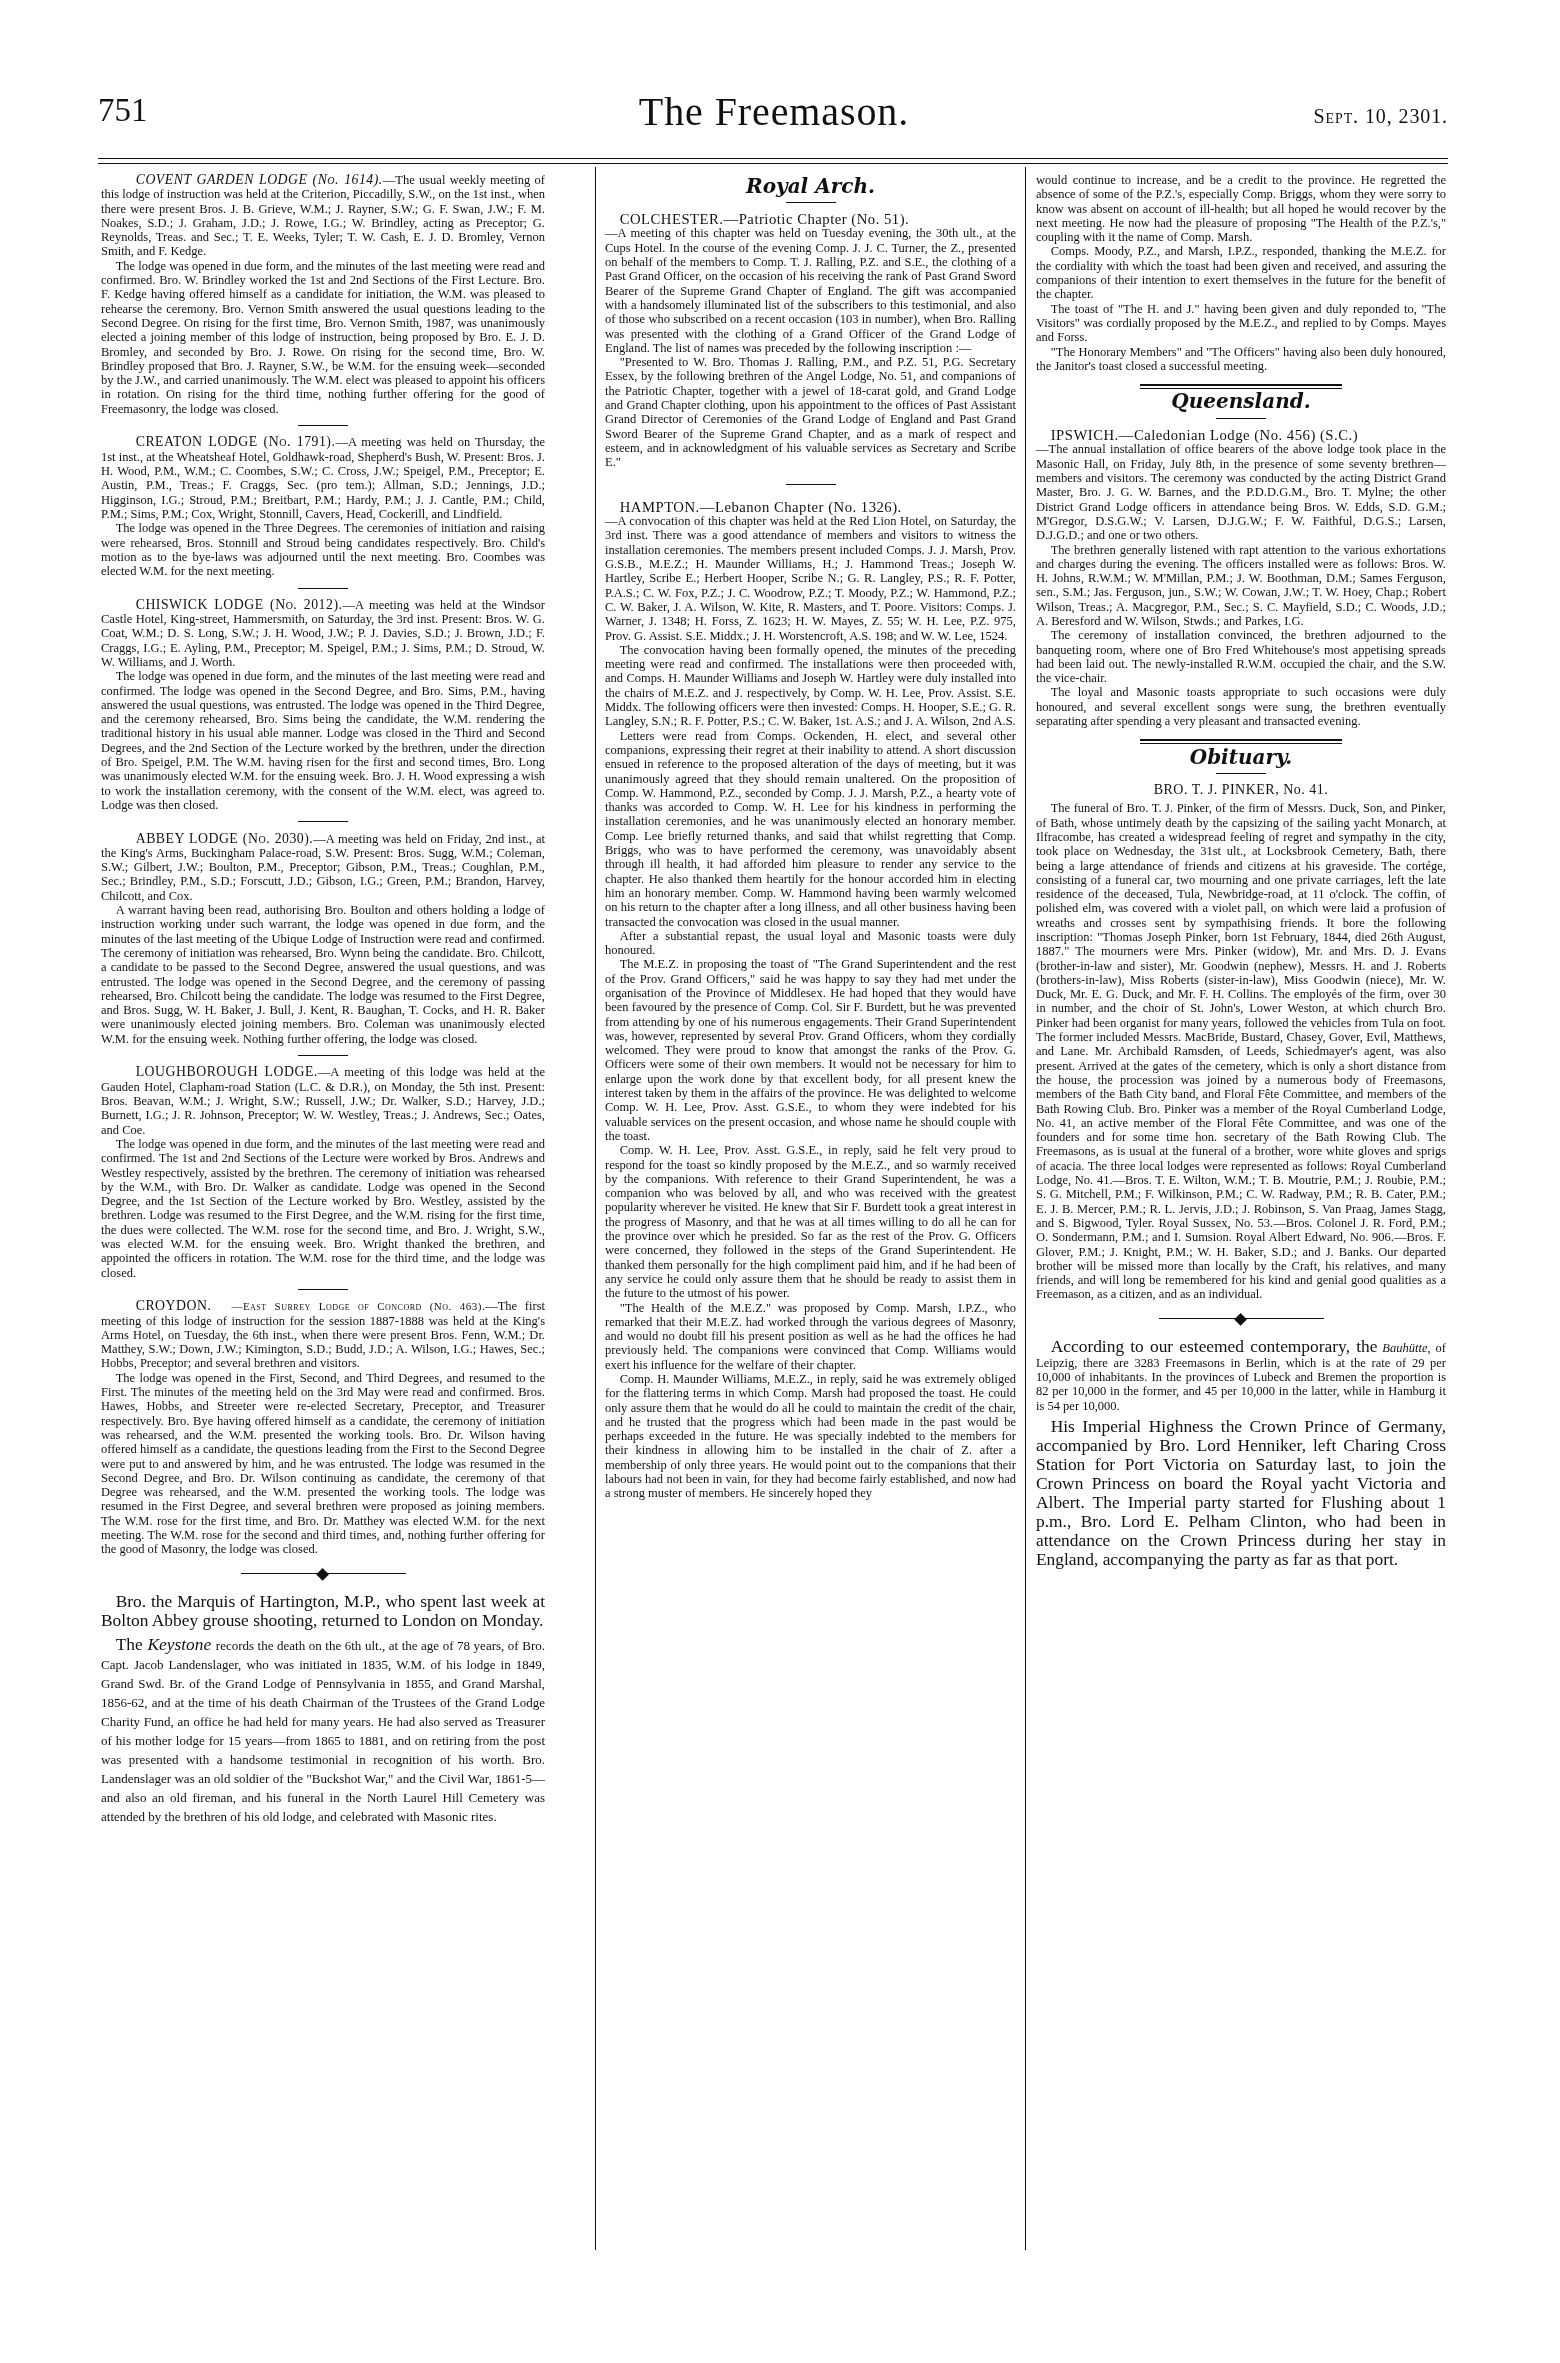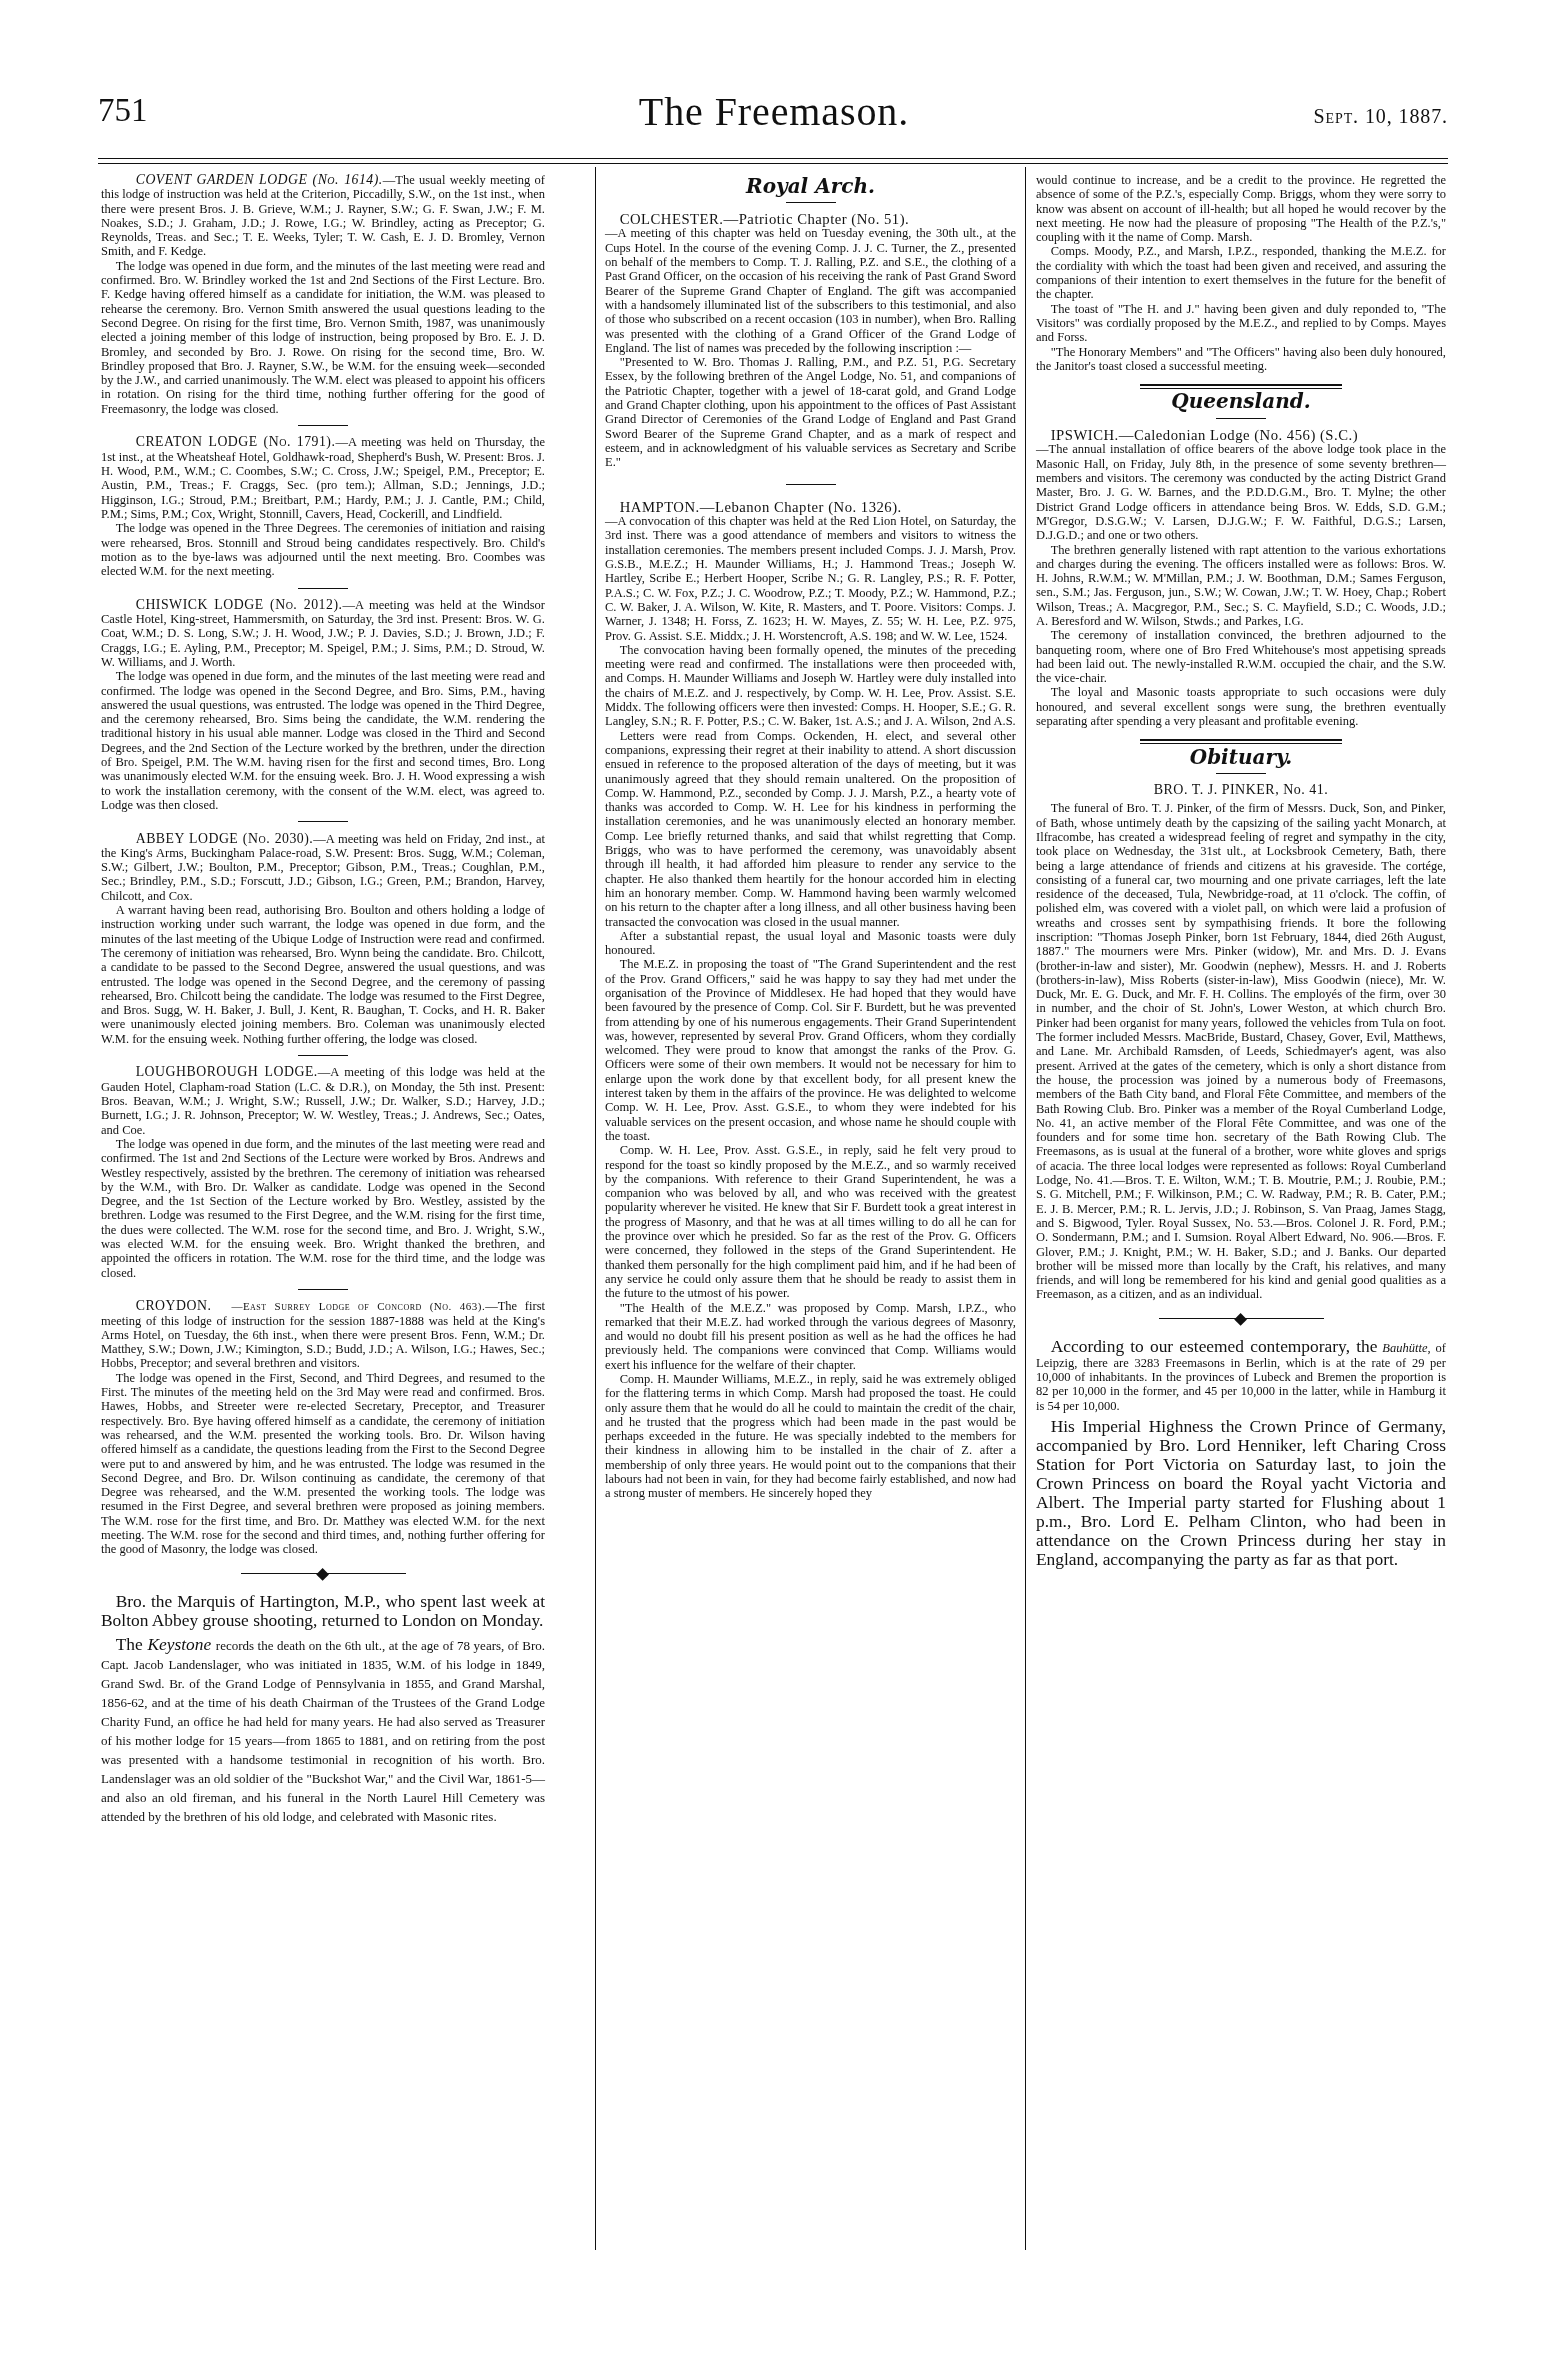--- a/index.html
+++ b/index.html
@@ -33,21 +33,21 @@
   i{font-style:italic;}
 </style>
 </head>
 <body>
 
 <div class="page">
 
   <div class="hdr">
     <span class="pagenum">751</span>
     <div class="title">The Freemason.</div>
-    <span class="date">Sept. 10, 1887.</span>
+    <span class="date">Sept. 10, 2301.</span>
   </div>
   <div class="rule"></div>
   <div class="rule2"></div>
 
   <div class="vline v1"></div>
   <div class="vline v2"></div>
 
   <div class="col c1">
     <div class="item">
       <p><i class="lead">COVENT GARDEN LODGE (No. 1614).</i><span>—The usual weekly meeting of this lodge of instruction was held at the Criterion, Piccadilly, S.W., on the 1st inst., when there were present Bros. J. B. Grieve, W.M.; J. Rayner, S.W.; G. F. Swan, J.W.; F. M. Noakes, S.D.; J. Graham, J.D.; J. Rowe, I.G.; W. Brindley, acting as Preceptor; G. Reynolds, Treas. and Sec.; T. E. Weeks, Tyler; T. W. Cash, E. J. D. Bromley, Vernon Smith, and F. Kedge.</span></p>
@@ -113,21 +113,21 @@
       <p>"The Honorary Members" and "The Officers" having also been duly honoured, the Janitor's toast closed a successful meeting.</p>
     </div>
     <div class="sepdouble"></div>
     <div class="section-head">Queensland.</div>
     <div class="sep"></div>
     <div class="item">
       <p class="lead-b">IPSWICH.—Caledonian Lodge (No. 456) (S.C.)</p>
       <p style="text-indent:0">—The annual installation of office bearers of the above lodge took place in the Masonic Hall, on Friday, July 8th, in the presence of some seventy brethren—members and visitors. The ceremony was conducted by the acting District Grand Master, Bro. J. G. W. Barnes, and the P.D.D.G.M., Bro. T. Mylne; the other District Grand Lodge officers in attendance being Bros. W. Edds, S.D. G.M.; M'Gregor, D.S.G.W.; V. Larsen, D.J.G.W.; F. W. Faithful, D.G.S.; Larsen, D.J.G.D.; and one or two others.</p>
       <p>The brethren generally listened with rapt attention to the various exhortations and charges during the evening. The officers installed were as follows: Bros. W. H. Johns, R.W.M.; W. M'Millan, P.M.; J. W. Boothman, D.M.; Sames Ferguson, sen., S.M.; Jas. Ferguson, jun., S.W.; W. Cowan, J.W.; T. W. Hoey, Chap.; Robert Wilson, Treas.; A. Macgregor, P.M., Sec.; S. C. Mayfield, S.D.; C. Woods, J.D.; A. Beresford and W. Wilson, Stwds.; and Parkes, I.G.</p>
       <p>The ceremony of installation convinced, the brethren adjourned to the banqueting room, where one of Bro Fred Whitehouse's most appetising spreads had been laid out. The newly-installed R.W.M. occupied the chair, and the S.W. the vice-chair.</p>
-      <p>The loyal and Masonic toasts appropriate to such occasions were duly honoured, and several excellent songs were sung, the brethren eventually separating after spending a very pleasant and profitable evening.</p>
+      <p>The loyal and Masonic toasts appropriate to such occasions were duly honoured, and several excellent songs were sung, the brethren eventually separating after spending a very pleasant and transacted evening.</p>
     </div>
     <div class="sepdouble"></div>
     <div class="section-head">Obituary.</div>
     <div class="sep"></div>
     <div class="obit-name">BRO. T. J. PINKER, No. 41.</div>
     <p>The funeral of Bro. T. J. Pinker, of the firm of Messrs. Duck, Son, and Pinker, of Bath, whose untimely death by the capsizing of the sailing yacht Monarch, at Ilfracombe, has created a widespread feeling of regret and sympathy in the city, took place on Wednesday, the 31st ult., at Locksbrook Cemetery, Bath, there being a large attendance of friends and citizens at his graveside. The cortége, consisting of a funeral car, two mourning and one private carriages, left the late residence of the deceased, Tula, Newbridge-road, at 11 o'clock. The coffin, of polished elm, was covered with a violet pall, on which were laid a profusion of wreaths and crosses sent by sympathising friends. It bore the following inscription: "Thomas Joseph Pinker, born 1st February, 1844, died 26th August, 1887." The mourners were Mrs. Pinker (widow), Mr. and Mrs. D. J. Evans (brother-in-law and sister), Mr. Goodwin (nephew), Messrs. H. and J. Roberts (brothers-in-law), Miss Roberts (sister-in-law), Miss Goodwin (niece), Mr. W. Duck, Mr. E. G. Duck, and Mr. F. H. Collins. The employés of the firm, over 30 in number, and the choir of St. John's, Lower Weston, at which church Bro. Pinker had been organist for many years, followed the vehicles from Tula on foot. The former included Messrs. MacBride, Bustard, Chasey, Gover, Evil, Matthews, and Lane. Mr. Archibald Ramsden, of Leeds, Schiedmayer's agent, was also present. Arrived at the gates of the cemetery, which is only a short distance from the house, the procession was joined by a numerous body of Freemasons, members of the Bath City band, and Floral Fête Committee, and members of the Bath Rowing Club. Bro. Pinker was a member of the Royal Cumberland Lodge, No. 41, an active member of the Floral Fête Committee, and was one of the founders and for some time hon. secretary of the Bath Rowing Club. The Freemasons, as is usual at the funeral of a brother, wore white gloves and sprigs of acacia. The three local lodges were represented as follows: Royal Cumberland Lodge, No. 41.—Bros. T. E. Wilton, W.M.; T. B. Moutrie, P.M.; J. Roubie, P.M.; S. G. Mitchell, P.M.; F. Wilkinson, P.M.; C. W. Radway, P.M.; R. B. Cater, P.M.; E. J. B. Mercer, P.M.; R. L. Jervis, J.D.; J. Robinson, S. Van Praag, James Stagg, and S. Bigwood, Tyler. Royal Sussex, No. 53.—Bros. Colonel J. R. Ford, P.M.; O. Sondermann, P.M.; and I. Sumsion. Royal Albert Edward, No. 906.—Bros. F. Glover, P.M.; J. Knight, P.M.; W. H. Baker, S.D.; and J. Banks. Our departed brother will be missed more than locally by the Craft, his relatives, and many friends, and will long be remembered for his kind and genial good qualities as a Freemason, as a citizen, and as an individual.</p>
     <div class="orn"></div>
     <p><span class="big">According to our esteemed contemporary, the</span> <i>Bauhütte</i><span>, of Leipzig, there are 3283 Freemasons in Berlin, which is at the rate of 29 per 10,000 of inhabitants. In the provinces of Lubeck and Bremen the proportion is 82 per 10,000 in the former, and 45 per 10,000 in the latter, while in Hamburg it is 54 per 10,000.</span></p>
     <p class="big" style="margin-top:3.7px">His Imperial Highness the Crown Prince of Germany, accompanied by Bro. Lord Henniker, left Charing Cross Station for Port Victoria on Saturday last, to join the Crown Princess on board the Royal yacht Victoria and Albert. The Imperial party started for Flushing about 1 p.m., Bro. Lord E. Pelham Clinton, who had been in attendance on the Crown Princess during her stay in England, accompanying the party as far as that port.</p>
   </div>

